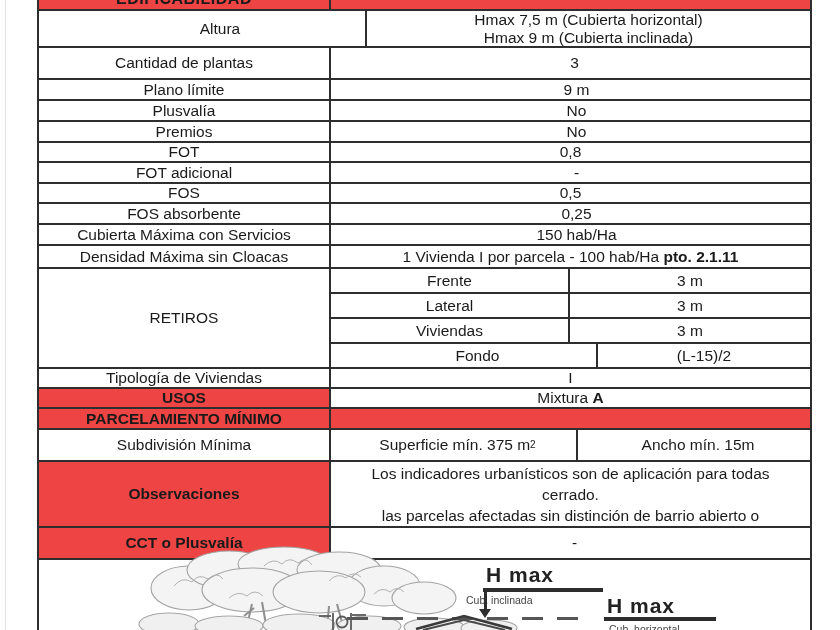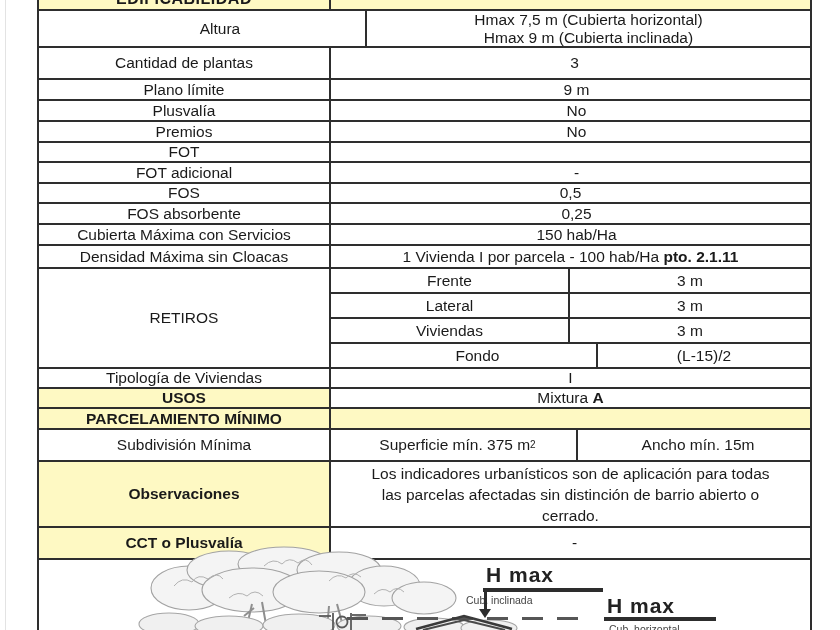--- a/index.html
+++ b/index.html
@@ -26,21 +26,21 @@
     border-bottom:2px solid #2e2e2e;
   }
   .cell {
     display:flex; align-items:center; justify-content:center;
     text-align:center; line-height:1.12;
   }
   .cell-label { width:292px; border-right:2px solid #2e2e2e; }
   .cell-value { flex:1; }
   .sub-cell1 { width:239px; border-right:2px solid #2e2e2e; }
   .sub-cell2 { flex:1; }
-  .gray { background:#fef9c3; }
+  .gray { background:#ef4444; }
   .bold { font-weight:bold; }
   
   .h11{height:11px;} .h37{height:37px;padding-left:36px;} .h22{height:32px;gap:8px;} .h21{height:21px;gap:12px;}
   .h20{height:20px;} .h23{height:23px;} .h66{height:66px;}
   .h100{height:100px;}
   
   .row-header .cell-label { overflow:hidden; position:relative; }
   .row-header .cell-label span {
     position:absolute; top:-10px; left:0; width:100%;
     font-weight:bold; font-size:16px; letter-spacing:0.5px;
@@ -120,20 +120,21 @@
     <div class="cell cell-value">No</div>
   </div>
 
   <div class="trow h21">
     <div class="cell cell-label">Premios</div>
     <div class="cell cell-value">No</div>
   </div>
 
   <div class="trow h20">
     <div class="cell cell-label">FOT</div>
+    <div class="cell cell-value">0,8</div>
   </div>
 
   <div class="trow h21">
     <div class="cell cell-label">FOT adicional</div>
     <div class="cell cell-value">-</div>
   </div>
 
   <div class="trow h20">
     <div class="cell cell-label">FOS</div>
     <div class="cell cell-value">0,5</div>
@@ -202,22 +203,22 @@
         <sup>2</sup>
     </div>
     <div class="cell sub-cell2">Ancho mín. 15m</div>
   </div>
 
   <div class="trow h66">
     <div class="cell cell-label gray bold">Observaciones</div>
     <div class="cell cell-value">
       <div class="obs-text">
         <div>Los indicadores urbanísticos son de aplicación para todas</div>
+        <div>cerrado.</div>
         <div>las parcelas afectadas sin distinción de barrio abierto o</div>
-        <div>cerrado.</div>
       </div>
     </div>
   </div>
 
   <div class="trow h22">
     <div class="cell cell-label gray bold">CCT o Plusvalía</div>
     <div class="cell cell-value">-</div>
   </div>
 
 </div>

